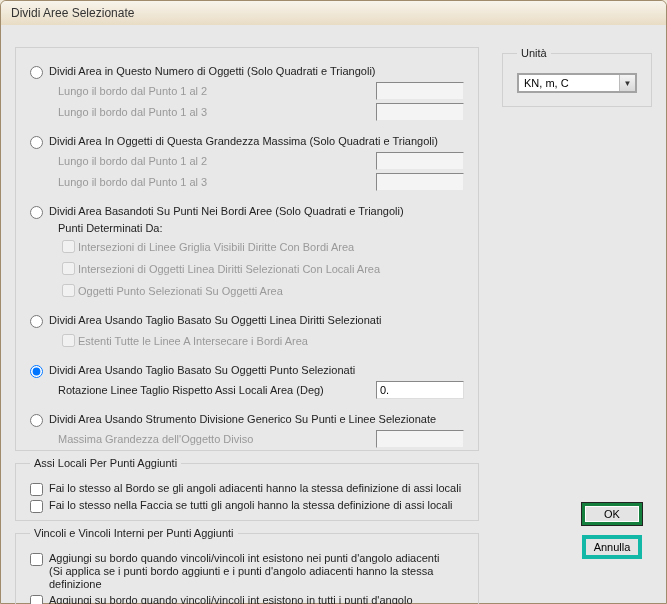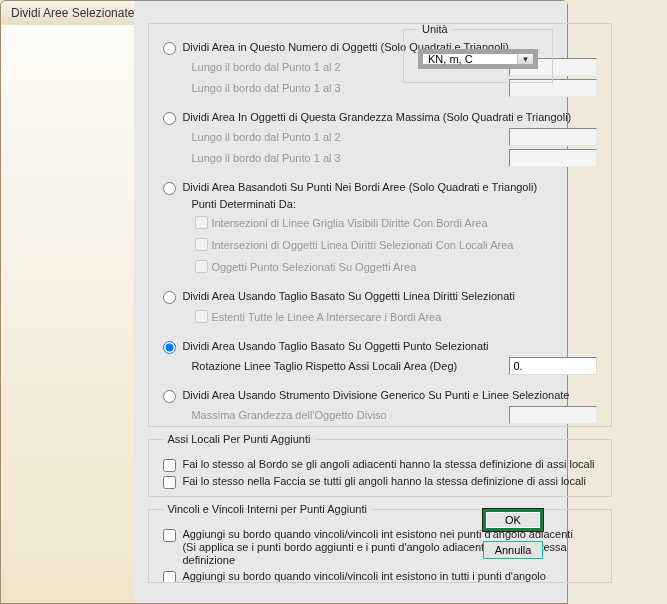--- a/index.html
+++ b/index.html
@@ -6,27 +6,27 @@
   body {
     margin: 0;
     font-family: Tahoma, Arial, sans-serif;
     font-size: 11px;
     background: #f0e8d8;
     width: 667px;
     height: 604px;
     overflow: hidden;
   }
   .window {
-    width: 568px;
+    width: 667px;
     height: 604px;
     background: linear-gradient(#fdfcf8, #f0e4cc);
     border: 1px solid #a08c6c;
     border-radius: 6px 6px 0 0;
     display: flex;
-    flex-direction: row;
+    flex-direction: column;
   }
   .titlebar {
     height: 24px;
     line-height: 24px;
     padding-left: 10px;
     font-size: 12px;
     color: #333;
     background: linear-gradient(#f8f4ec, #e8dcc4);
     border-radius: 6px 6px 0 0;
   }
@@ -117,21 +117,21 @@
   .check-row .multiline {
     line-height: 13px;
   }
   .check-row .multiline .line2 {
     color: #222;
   }
   .btn {
     display: block;
     width: 60px;
     text-align: center;
-    border: 1px solid #14b8a6;
+    border: 4px solid #14b8a6;
     background: #e4e4e4;
     padding: 2px 0;
     font-size: 11px;
     cursor: pointer;
   }
   .btn-ok {
     border: 3px solid #15803d;
     box-shadow: inset 0 0 0 1px #fff, 0 0 0 1px #222;
   }
   .btn-cancel {
@@ -145,21 +145,21 @@
     flex-direction: column;
     align-items: center;
   }
   .units fieldset { height: 60px; }
   .select-box {
     display: flex;
     align-items: center;
     width: 120px;
     height: 20px;
     background: #fff;
-    border: 5px solid #a3a3a3;
+    border: 2px solid #a3a3a3;
     margin-top: 4px;
   }
   .select-box .sel-text {
     flex: 1;
     padding: 0 5px;
     font-size: 11px;
   }
   .select-box .sel-arrow {
     width: 16px;
     height: 100%;

